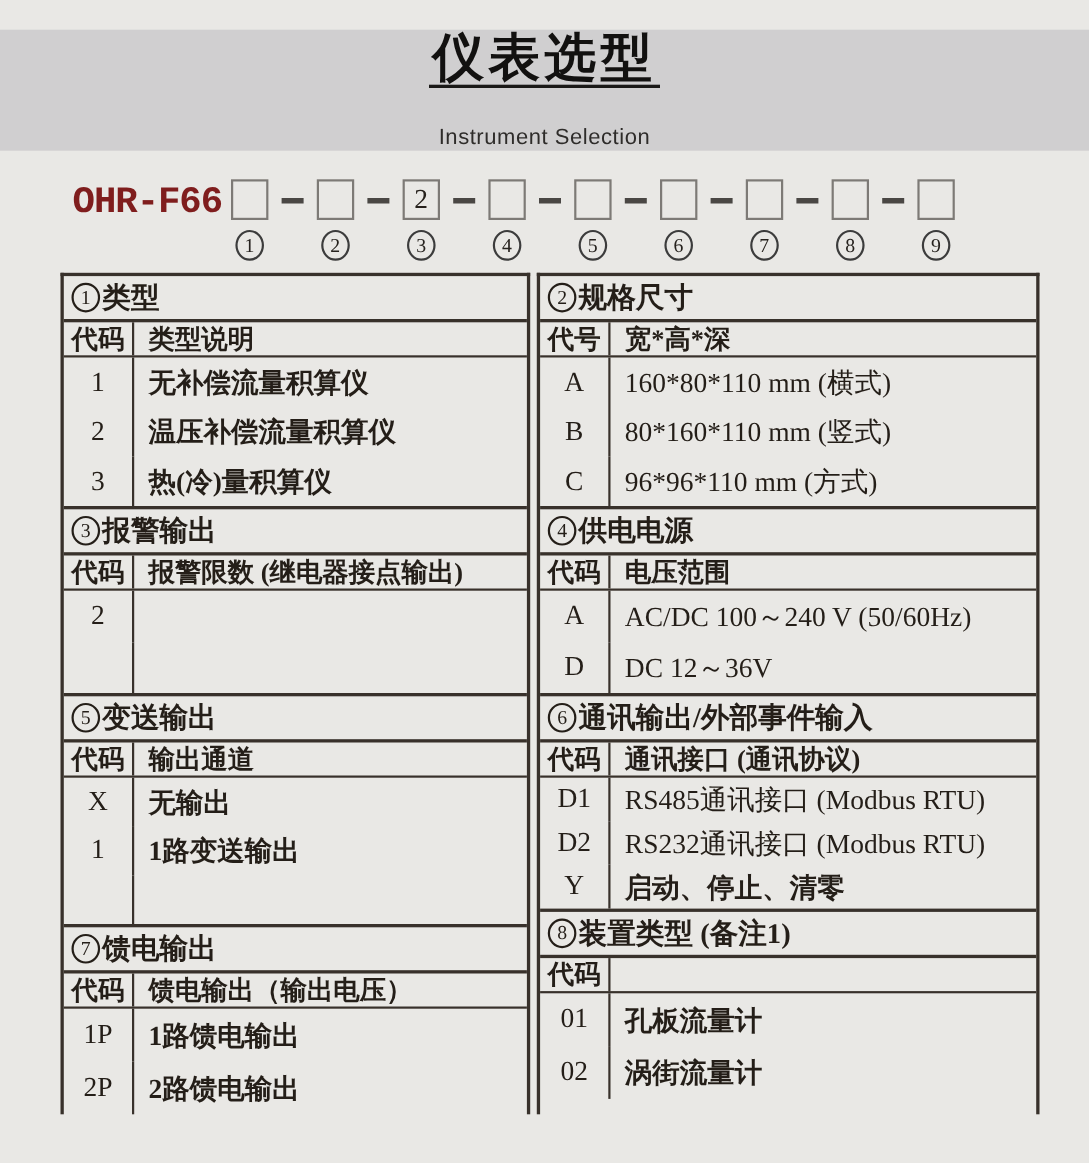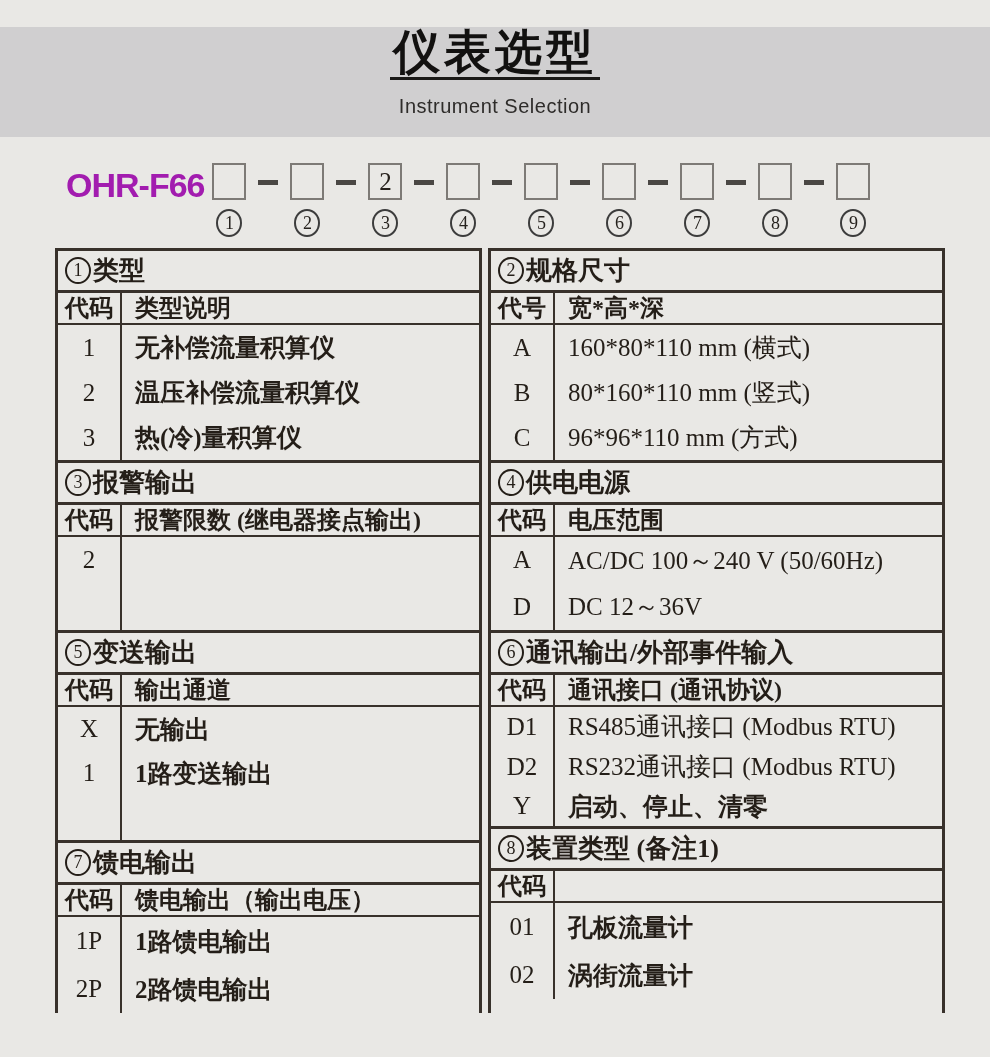--- a/index.html
+++ b/index.html
@@ -9,36 +9,36 @@
   html,body{margin:0;padding:0;}
   body{
     width:990px;height:1057px;overflow:hidden;position:relative;
     background:var(--page);color:var(--text);
     font-family:"Liberation Serif","DejaVu Serif",serif;
   }
   
   .band{
     position:absolute;left:0;top:27px;width:990px;height:110px;
     background:var(--band);
-    display:flex;flex-direction:column;align-items:center;justify-content:flex-start;
+    display:flex;flex-direction:column;align-items:center;justify-content:space-between;
   }
   .page-title{
     font-family:"Liberation Sans","DejaVu Sans",sans-serif;
     font-size:47px;font-weight:700;letter-spacing:4px;line-height:1.05;
     color:#121110;border-bottom:3px solid #1a1917;padding:0 3px 1px 3px;
   }
   .page-subtitle{
     font-family:"Liberation Sans","DejaVu Sans",sans-serif;
     font-size:20px;color:#2e2c2a;margin-top:15px;letter-spacing:0.5px;
   }
   
   .model{position:absolute;left:66px;top:163px;display:flex;align-items:flex-start;}
   .model-prefix{
-    font-family:Liberation Sans, sans-serif;font-weight:700;
-    font-size:34px;letter-spacing:-1px;color:#a21caf;margin:1px 8px 0 0;line-height:42px;
+    font-family:Liberation Mono, monospace;font-weight:700;
+    font-size:34px;letter-spacing:-1px;color:#7f1d1d;margin:1px 8px 0 0;line-height:42px;
   }
   .slots{display:flex;align-items:flex-start;}
   .slot{display:flex;flex-direction:column;align-items:center;}
   .mbox{
     width:34px;height:37px;border:2px solid var(--box_border);
     display:flex;align-items:center;justify-content:center;
     font-size:25px;color:#26211c;background:transparent;
   }
   .mdash{width:20px;height:5px;background:#4a4744;margin:17px 12px 0 12px;}
   .pos-circ{

